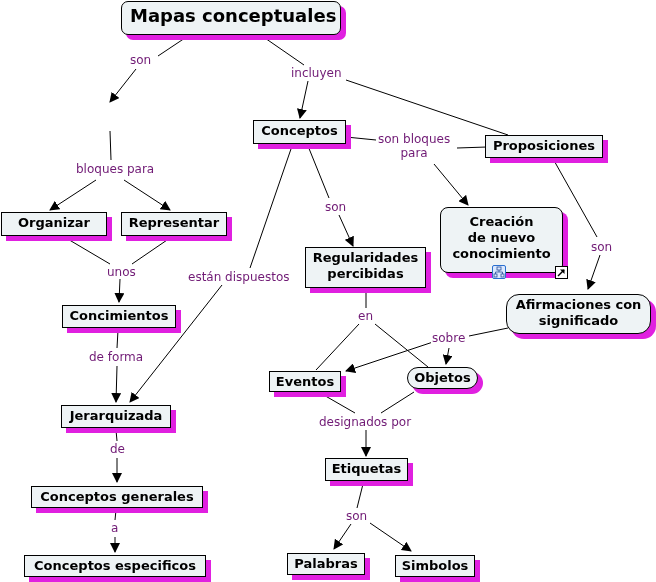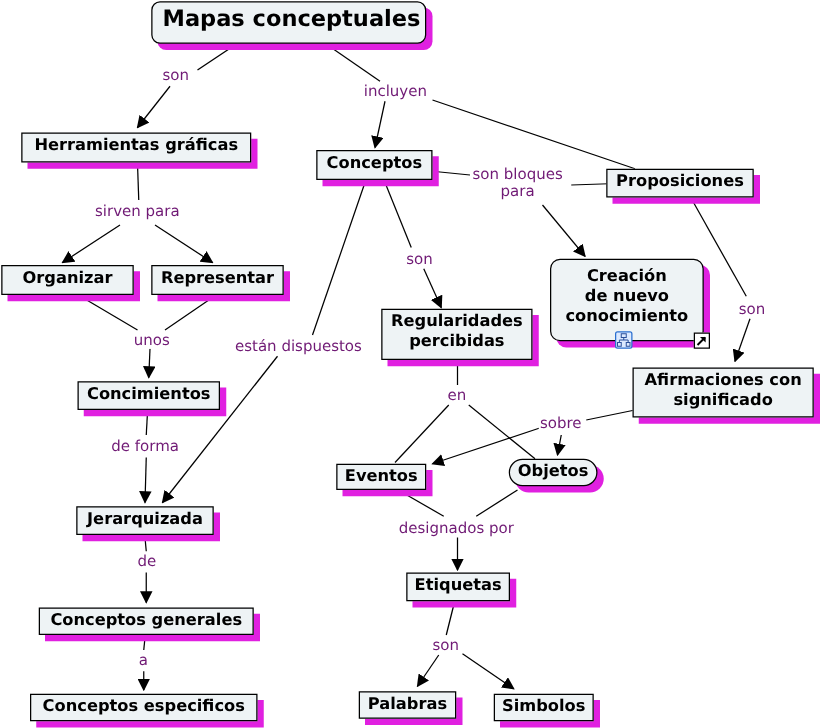--- a/index.html
+++ b/index.html
@@ -80,21 +80,20 @@
       <line x1="366" y1="430" x2="366" y2="456" marker-end="url(#arr)"></line>
 
       <line x1="363" y1="484" x2="357" y2="508"></line>
       <line x1="351" y1="524" x2="334" y2="549" marker-end="url(#arr)"></line>
       <line x1="370" y1="523" x2="411" y2="551" marker-end="url(#arr)"></line>
     </g>
   </svg>
 
   <div class="node title" style="left:121px; top:1px; width:220px; height:34px;">Mapas conceptuales</div>
 
-  <div class="node" style="left:17px; top:106px; width:184px; height:24px;">Herramientas gráficas</div>
   <div class="node" style="left:253px; top:120px; width:93px; height:24px;">Conceptos</div>
   <div class="node" style="left:485px; top:135px; width:118px; height:23px;">Proposiciones</div>
   <div class="node" style="left:1px; top:212px; width:106px; height:24px;">Organizar</div>
   <div class="node" style="left:121px; top:212px; width:106px; height:24px;">Representar</div>
 
   <div class="node round" style="left:440px; top:207px; width:123px; height:66px; white-space:pre-line; padding-top:6px;">Creación
 de nuevo
 conocimiento</div>
   <span class="mini tree" style="left:492px; top:265px;">
     <svg width="12" height="12" viewBox="0 0 12 12" style="position:absolute;left:0;top:0;">
@@ -109,35 +108,35 @@
   </span>
   <span class="mini link" style="left:555px; top:266px; width:13px; height:13px;">
     <svg width="11" height="11" viewBox="0 0 11 11" style="position:absolute;left:0;top:0;">
       <line x1="2" y1="9" x2="8" y2="3" stroke="#000" stroke-width="1.5"></line>
       <path d="M4,2.5 L8.5,2.5 L8.5,7 z" fill="#000"></path>
     </svg>
   </span>
 
   <div class="node" style="left:305px; top:247px; width:121px; height:41px; white-space:pre-line;">Regularidades
 percibidas</div>
-  <div class="node" style="left:506px; top:294px; width:145px; height:40px; white-space:pre-line;">Afirmaciones con
+  <div class="node" style="left:506px; top:294px; width:145px; height:40px; white-space:pre-line;border-radius:13px;">Afirmaciones con
 significado</div>
   <div class="node" style="left:62px; top:305px; width:114px; height:23px;">Concimientos</div>
   <div class="node" style="left:269px; top:371px; width:72px; height:21px;">Eventos</div>
   <div class="node" style="left:407px; top:367px; width:71px; height:22px;border-radius:11px;">Objetos</div>
   <div class="node" style="left:61px; top:405px; width:110px; height:23px;">Jerarquizada</div>
   <div class="node" style="left:325px; top:458px; width:83px; height:23px;">Etiquetas</div>
   <div class="node" style="left:31px; top:486px; width:172px; height:22px;">Conceptos generales</div>
   <div class="node" style="left:24px; top:555px; width:182px; height:22px;">Conceptos especificos</div>
   <div class="node" style="left:287px; top:553px; width:78px; height:22px;">Palabras</div>
   <div class="node" style="left:395px; top:555px; width:80px; height:22px;">Simbolos</div>
 
   <span class="lbl" style="left:129px; top:53px;">son</span>
   <span class="lbl" style="left:290px; top:66px;">incluyen</span>
-  <span class="lbl" style="left:75px; top:162px;">sirven para</span>
+  <span class="lbl" style="left:75px; top:162px;">bloques para</span>
   <span class="lbl" style="left:377px; top:132px; white-space:pre-line;">son bloques
 para</span>
   <span class="lbl" style="left:324px; top:200px;">son</span>
   <span class="lbl" style="left:590px; top:240px;">son</span>
   <span class="lbl" style="left:106px; top:265px;">unos</span>
   <span class="lbl" style="left:187px; top:270px;">están dispuestos</span>
   <span class="lbl" style="left:357px; top:309px;">en</span>
   <span class="lbl" style="left:431px; top:331px;text-align:center;">sobre</span>
   <span class="lbl" style="left:88px; top:350px;">de forma</span>
   <span class="lbl" style="left:318px; top:415px;">designados por</span>

